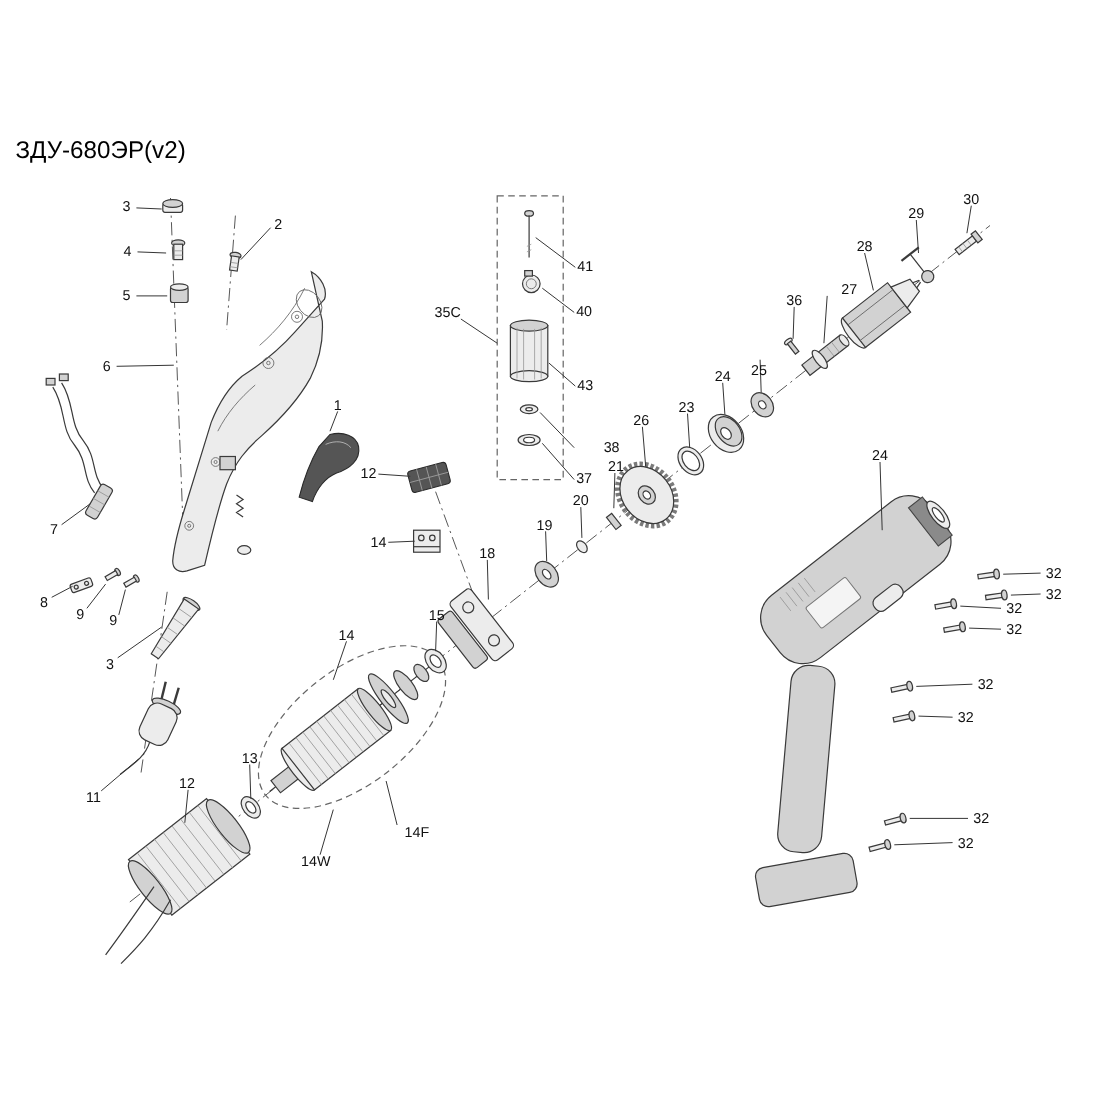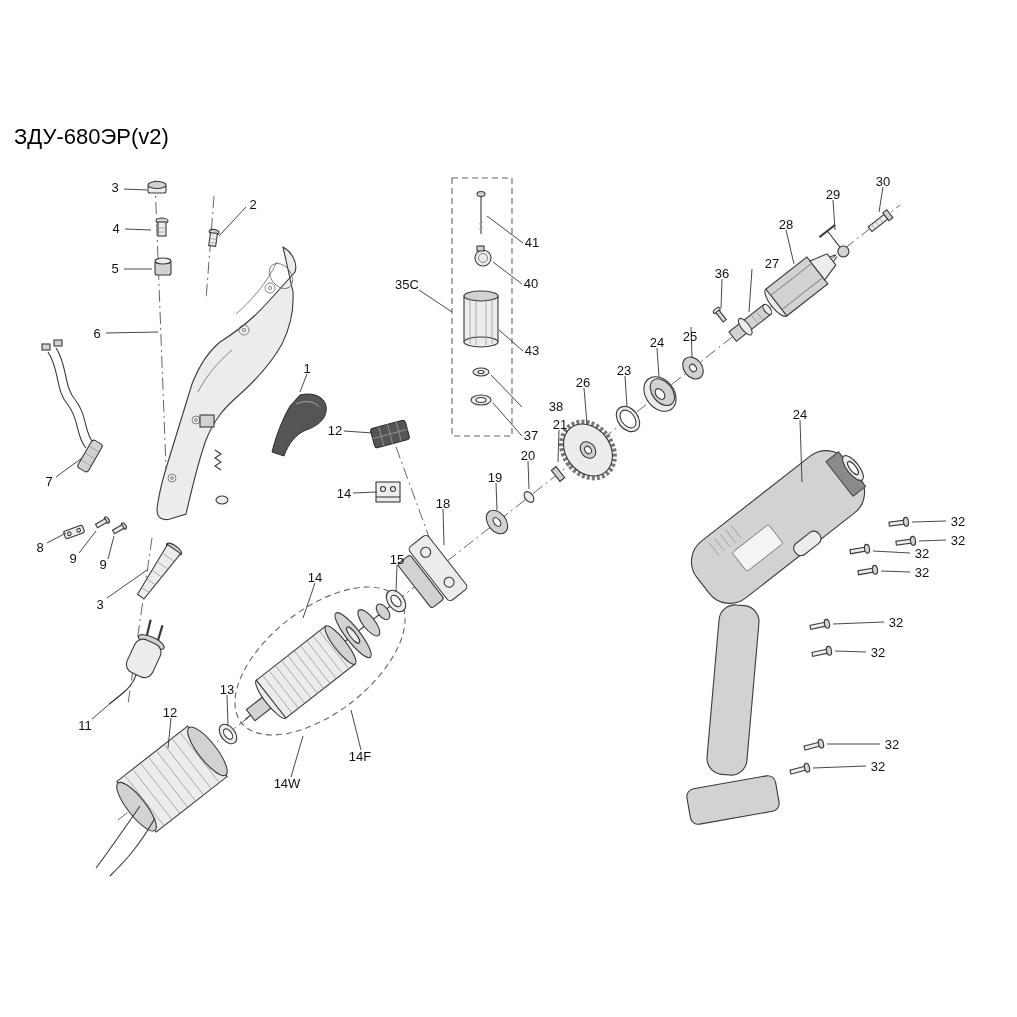--- a/index.html
+++ b/index.html
@@ -428,21 +428,21 @@
   <div class="lbl" style="left:49px;top:481px">7</div>
   <div class="lbl" style="left:40px;top:547px">8</div>
   <div class="lbl" style="left:73px;top:558px">9</div>
   <div class="lbl" style="left:103px;top:564px">9</div>
   <div class="lbl" style="left:100px;top:604px">3</div>
   <div class="lbl" style="left:85px;top:725px">11</div>
   <div class="lbl" style="left:170px;top:712px">12</div>
   <div class="lbl" style="left:227px;top:689px">13</div>
   <div class="lbl" style="left:315px;top:577px">14</div>
   <div class="lbl" style="left:287px;top:783px">14W</div>
-  <div class="lbl" style="left:360px;top:756px">14F</div>
+  <div class="lbl" style="left:379px;top:756px">14F</div>
   <div class="lbl" style="left:397px;top:559px">15</div>
   <div class="lbl" style="left:344px;top:493px">14</div>
   <div class="lbl" style="left:335px;top:430px">12</div>
   <div class="lbl" style="left:443px;top:503px">18</div>
   <div class="lbl" style="left:495px;top:477px">19</div>
   <div class="lbl" style="left:528px;top:455px">20</div>
   <div class="lbl" style="left:560px;top:424px">21</div>
   <div class="lbl" style="left:583px;top:382px">26</div>
   <div class="lbl" style="left:624px;top:370px">23</div>
   <div class="lbl" style="left:657px;top:342px">24</div>

